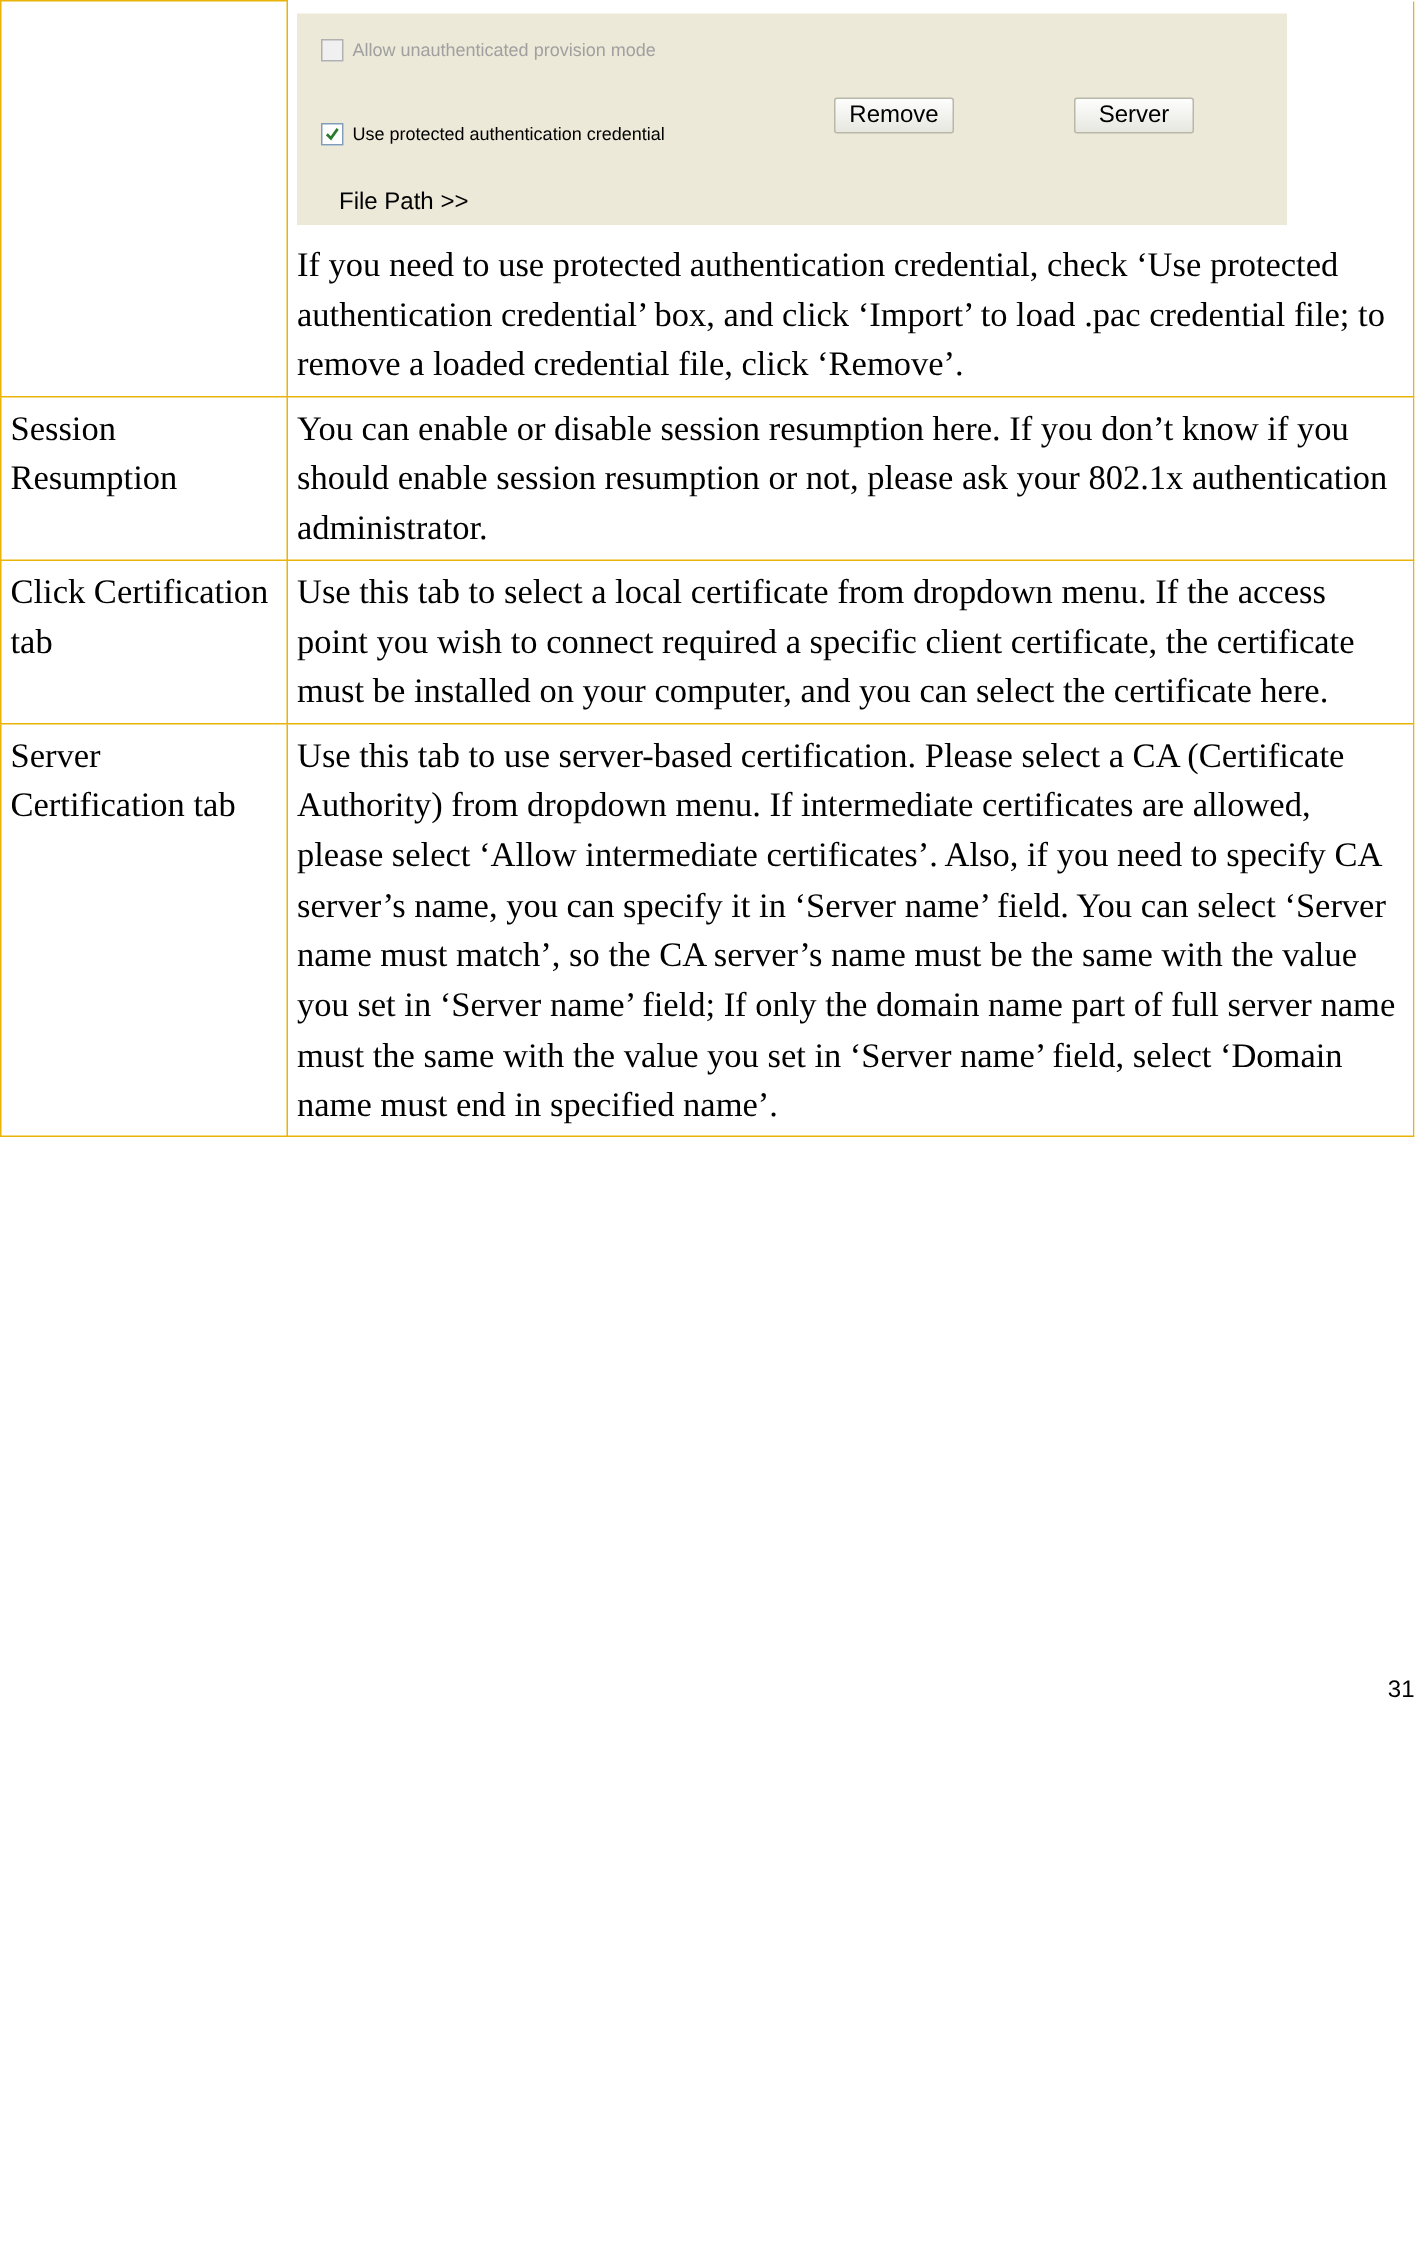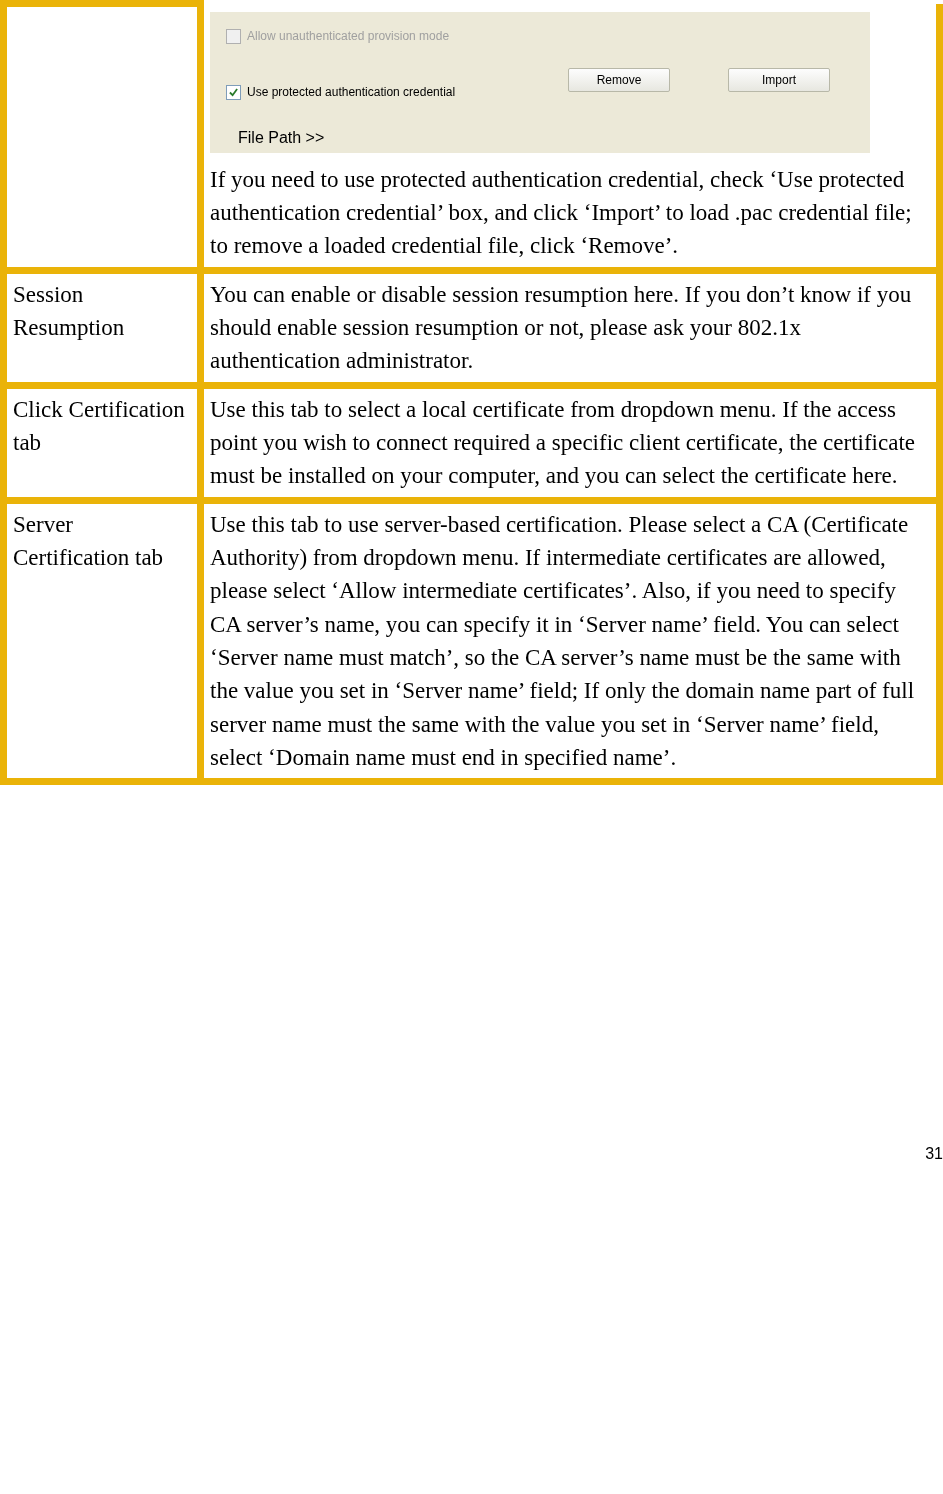--- a/index.html
+++ b/index.html
@@ -11,21 +11,21 @@
       width: 943px;
     }
     .page {
       box-sizing: border-box;
     }
     table.doc {
       border-collapse: collapse;
       width: 100%;
     }
     table.doc td {
-      border: 7px solid #eab308;
+      border: 1px solid #eab308;
       vertical-align: top;
       padding: 4px 6px;
       line-height: 1.45;
     }
     table.doc td.col1 {
       width: 178px;
     }
     
     .shot {
       background: #ece9d8;
@@ -55,27 +55,27 @@
     }
     .cb-row.disabled .cb { background: #f0f0f0; border-color: #b0b0b0; }
     .cb-row.disabled .lab { color: #a0a0a0; }
     .cb .tick {
       width: 9px;
       height: 9px;
     }
     .cb .tick svg { display: block; }
     .btn {
       position: absolute;
-      width: 102px;
+      width: 80px;
       height: 24px;
       background: linear-gradient(#fdfdfd, #e7e7e0);
       border: 1px solid #b8b8a8;
       border-radius: 2px;
       font-family: Tahoma, sans-serif;
-      font-size: 12px;
+      font-size: 16px;
       text-align: center;
       line-height: 22px;
       box-sizing: border-box;
     }
     .filepath {
       position: absolute;
       font-family: Tahoma, sans-serif;
       font-size: 16px;
       margin-top: 12px;
     }
@@ -107,21 +107,21 @@
             <span class="cb">
               <span class="tick">
                 <svg viewBox="0 0 10 10">
                       <path d="M1 5 L4 8 L9 1" stroke="#2a7a2a" stroke-width="2" fill="none"></path>
                     </svg>
               </span>
             </span>
             <span class="lab">Use protected authentication credential</span>
           </div>
           <div class="btn" style="left:358px; top:56px;">Remove</div>
-          <div class="btn" style="left:518px; top:56px;">Import</div>
+          <div class="btn" style="left:518px; top:56px;">Server</div>
           <div class="filepath" style="left:28px; top:102px;">File Path &gt;&gt;</div>
         </div>
         <div>If you need to use protected authentication credential, check ‘Use protected authentication credential’ box, and click ‘Import’ to load .pac credential file; to remove a loaded credential file, click ‘Remove’.</div>
       </td>
     </tr>
     <tr>
       <td class="col1">Session Resumption</td>
       <td>You can enable or disable session resumption here. If you don’t know if you should enable session resumption or not, please ask your 802.1x authentication administrator.</td>
     </tr>
     <tr>

